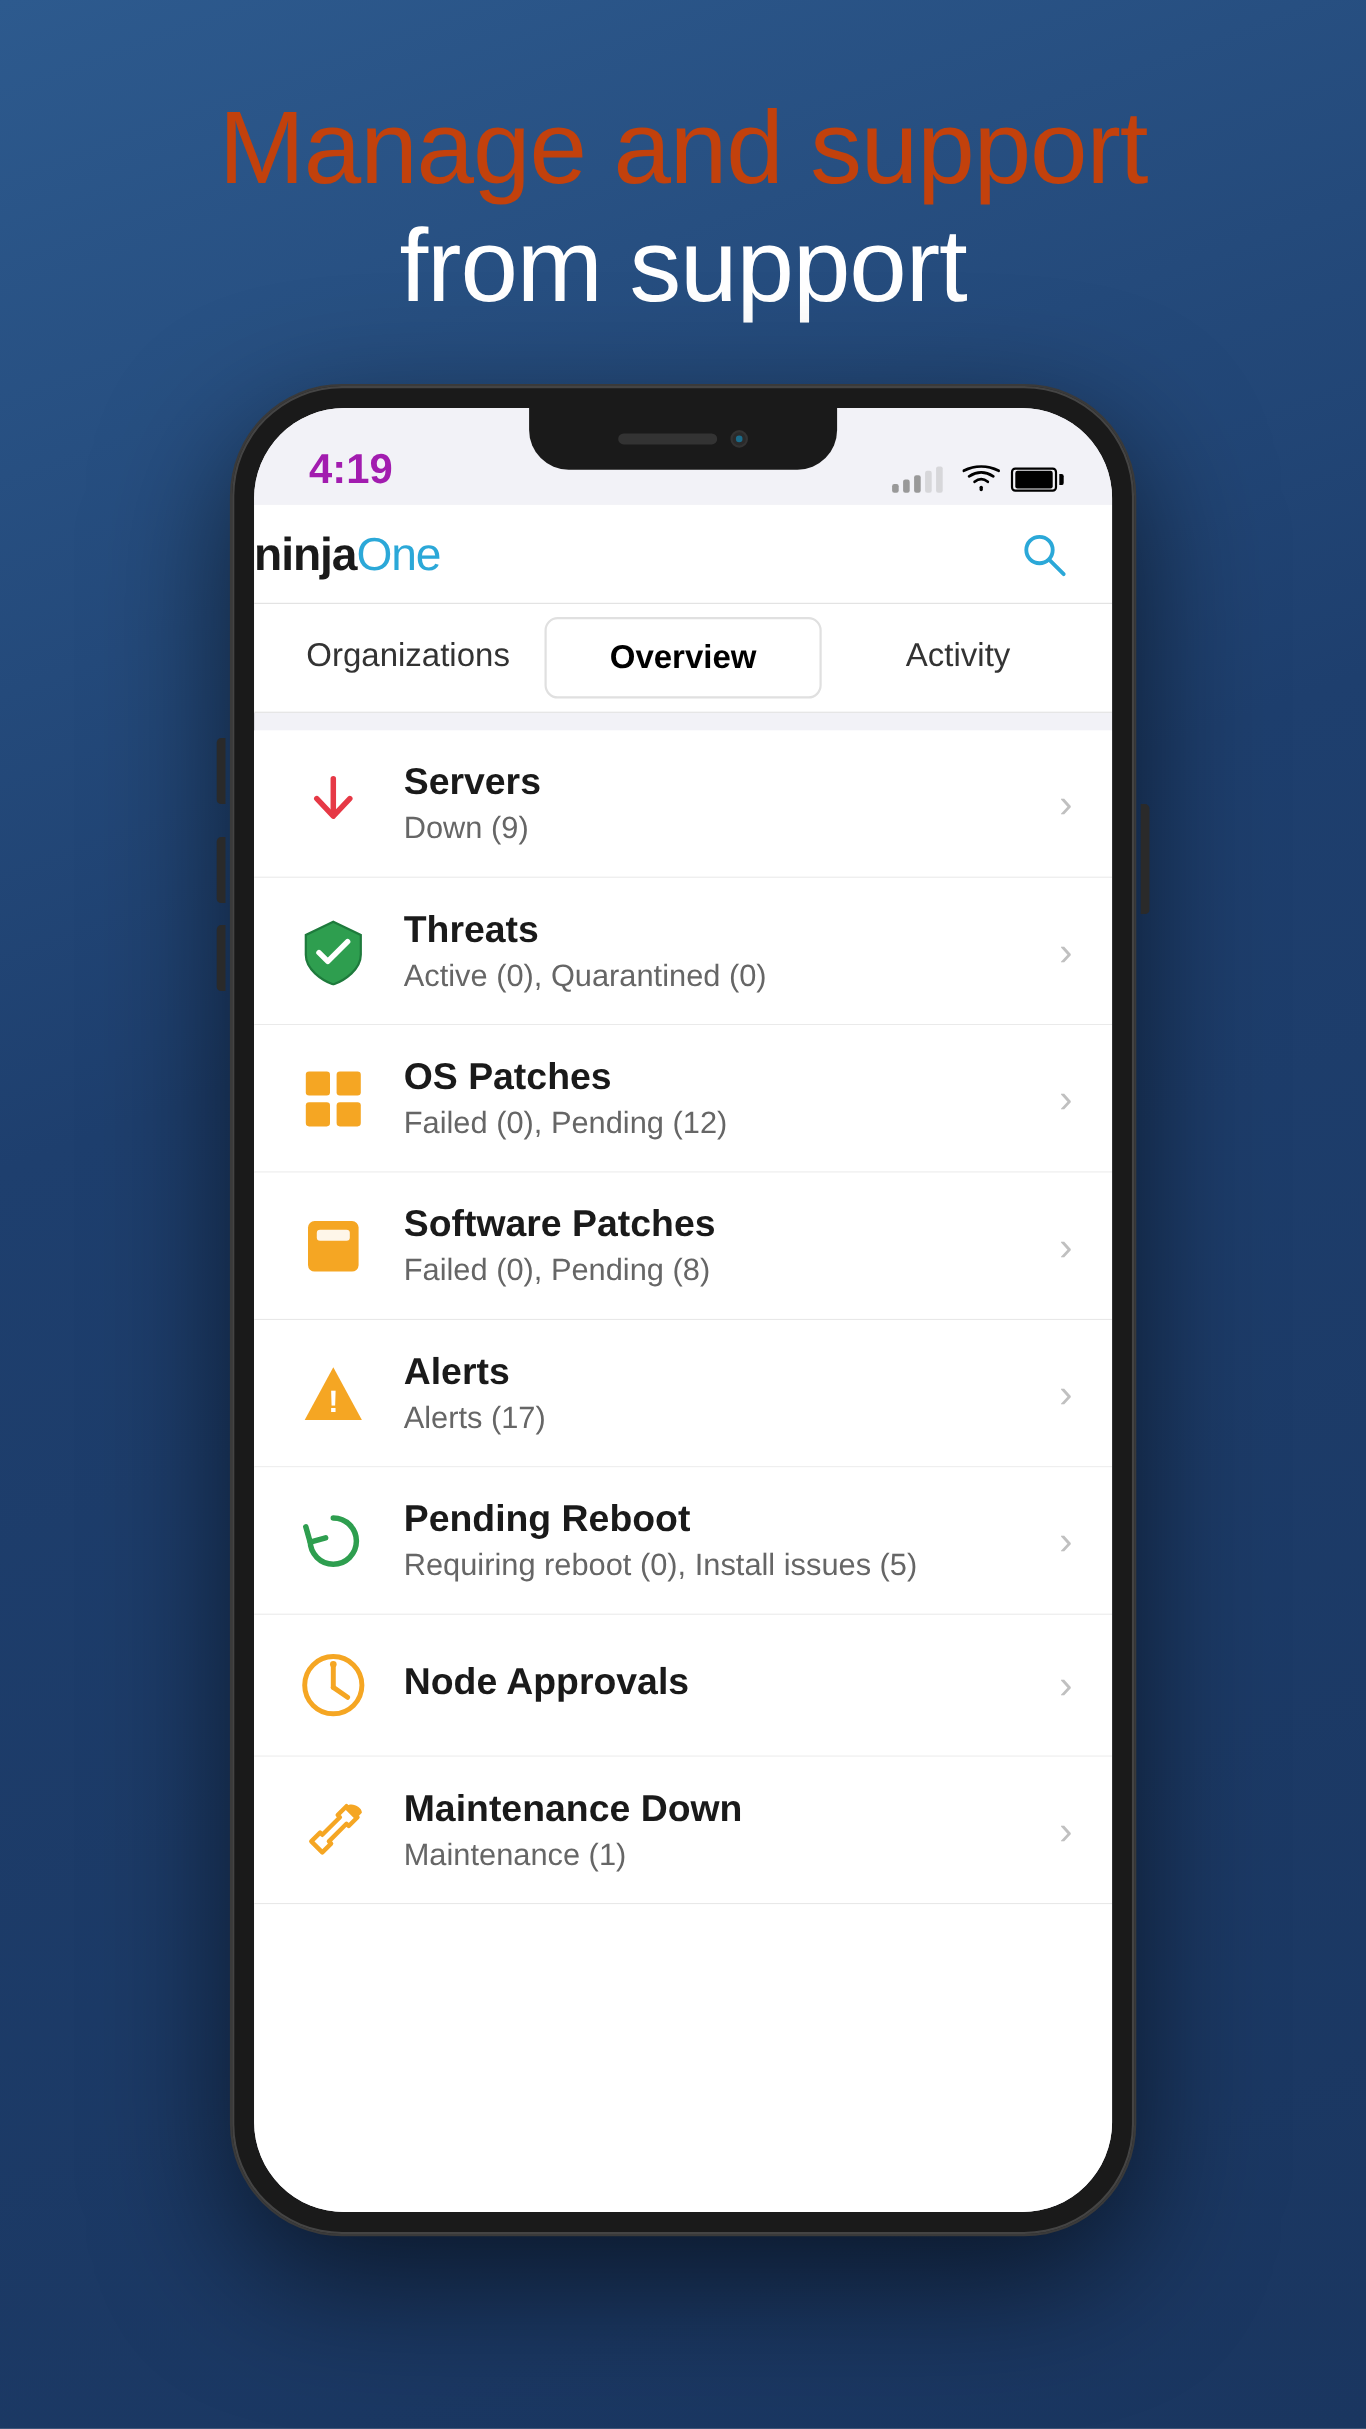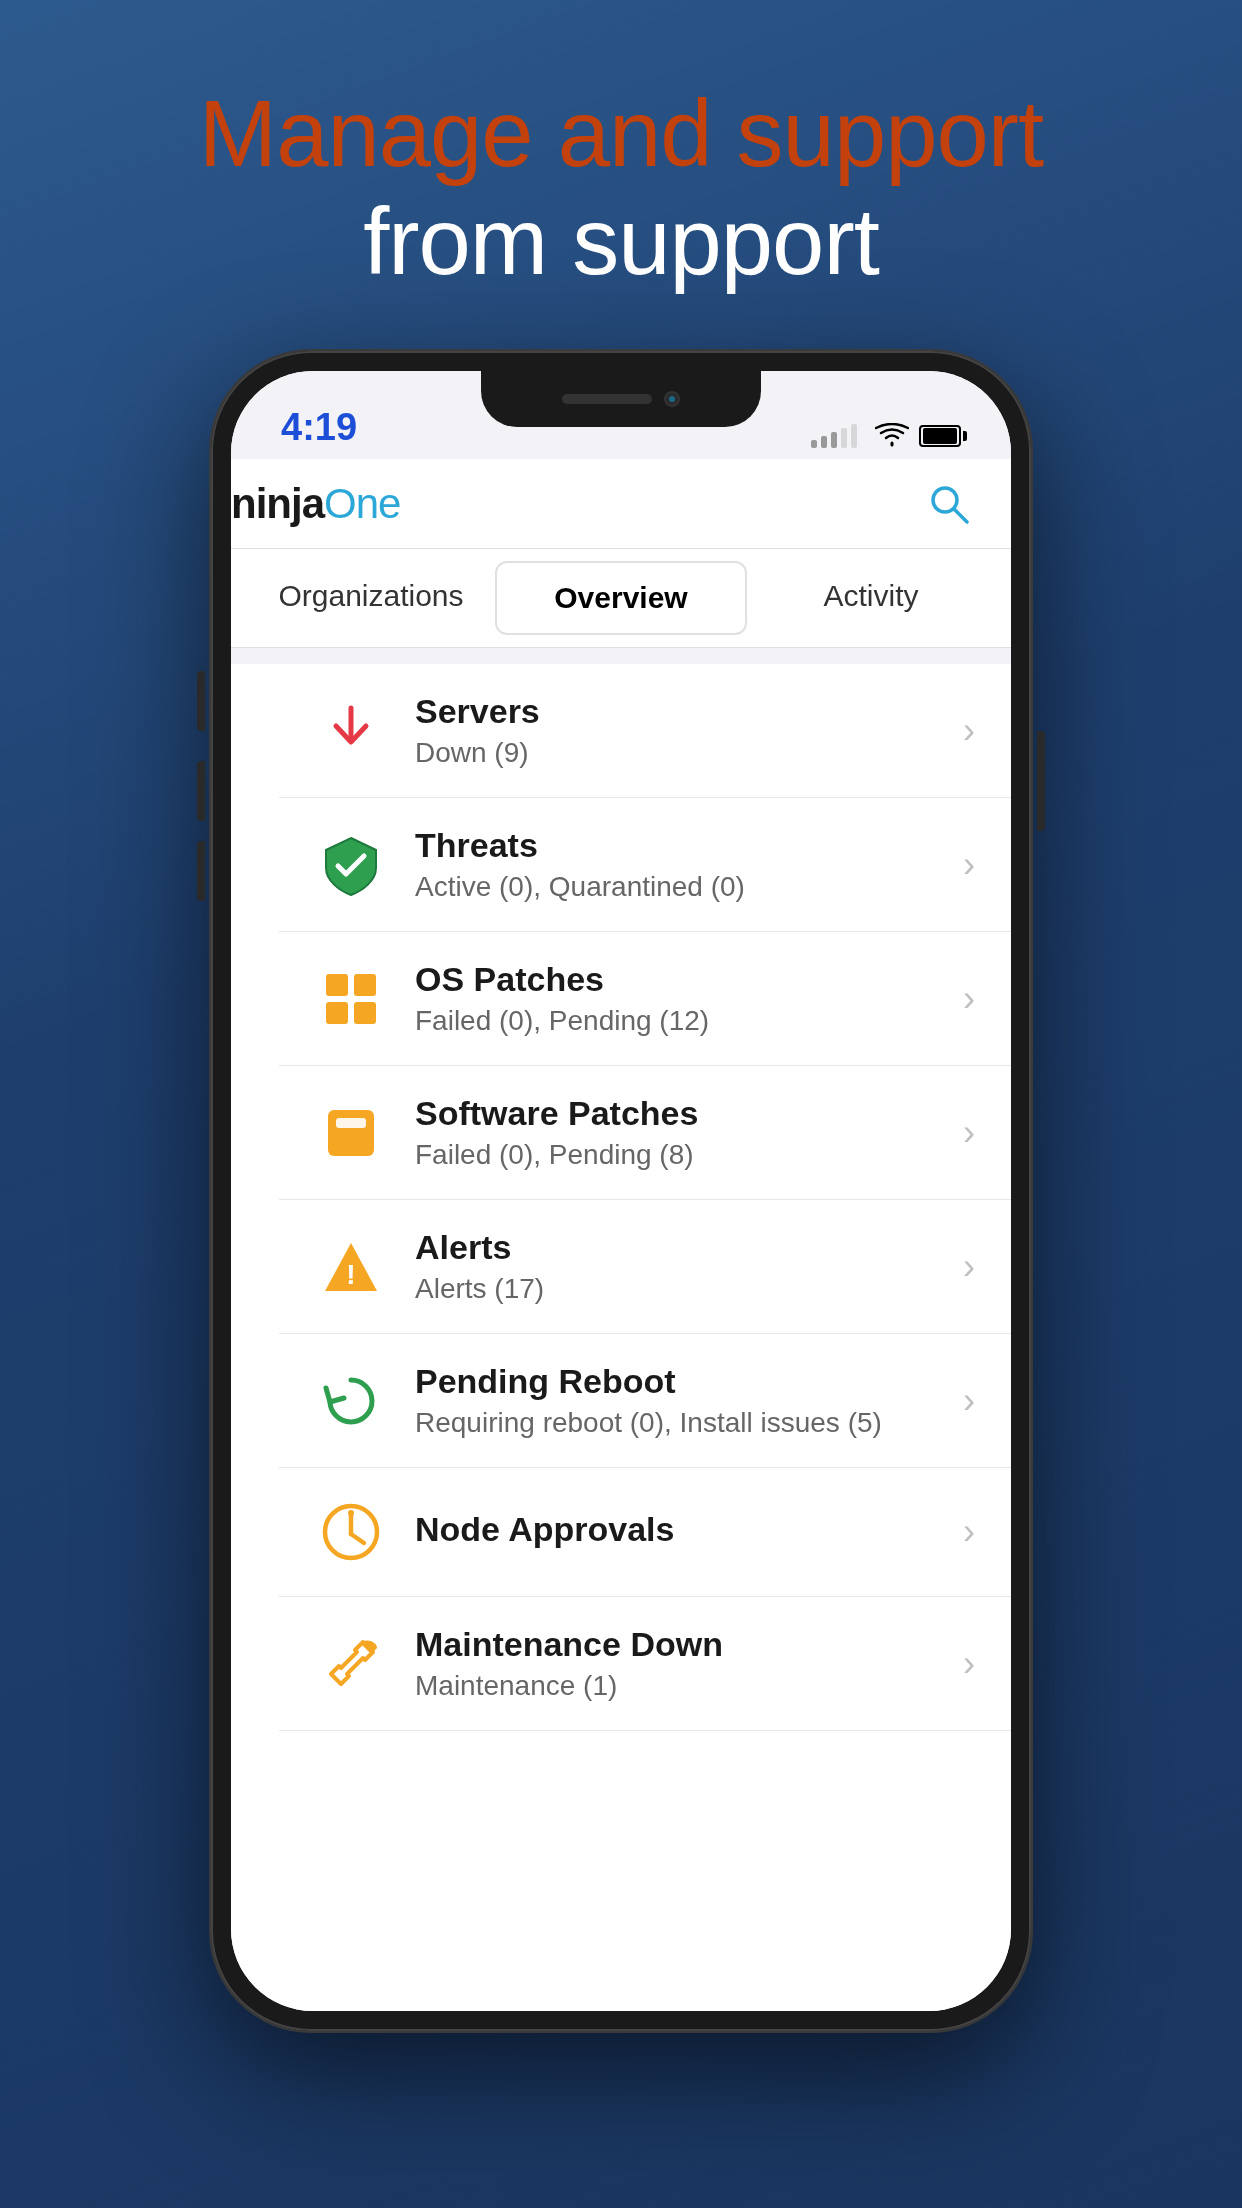--- a/index.html
+++ b/index.html
@@ -76,21 +76,21 @@
       display: flex;
       align-items: flex-end;
       justify-content: space-between;
       padding: 0 50px 10px;
       position: relative;
     }
 
     .status-time {
       font-size: 38px;
       font-weight: 600;
-      color: #1d4ed8;
+      color: #a21caf;
     }
 
     
     .notch {
       position: absolute;
       top: 0;
       left: 50%;
       transform: translateX(-50%);
       width: 280px;
       height: 56px;
@@ -247,21 +247,20 @@
     }
 
     .list-item {
       display: flex;
       align-items: center;
       padding: 28px 36px;
       border-bottom: 1px solid #e8e8e8;
       background: #ffffff;
       cursor: pointer;
       position: relative;
-      margin-left: 48px;
     }
 
     .list-icon {
       width: 72px;
       height: 72px;
       display: flex;
       align-items: center;
       justify-content: center;
       flex-shrink: 0;
       margin-right: 28px;

